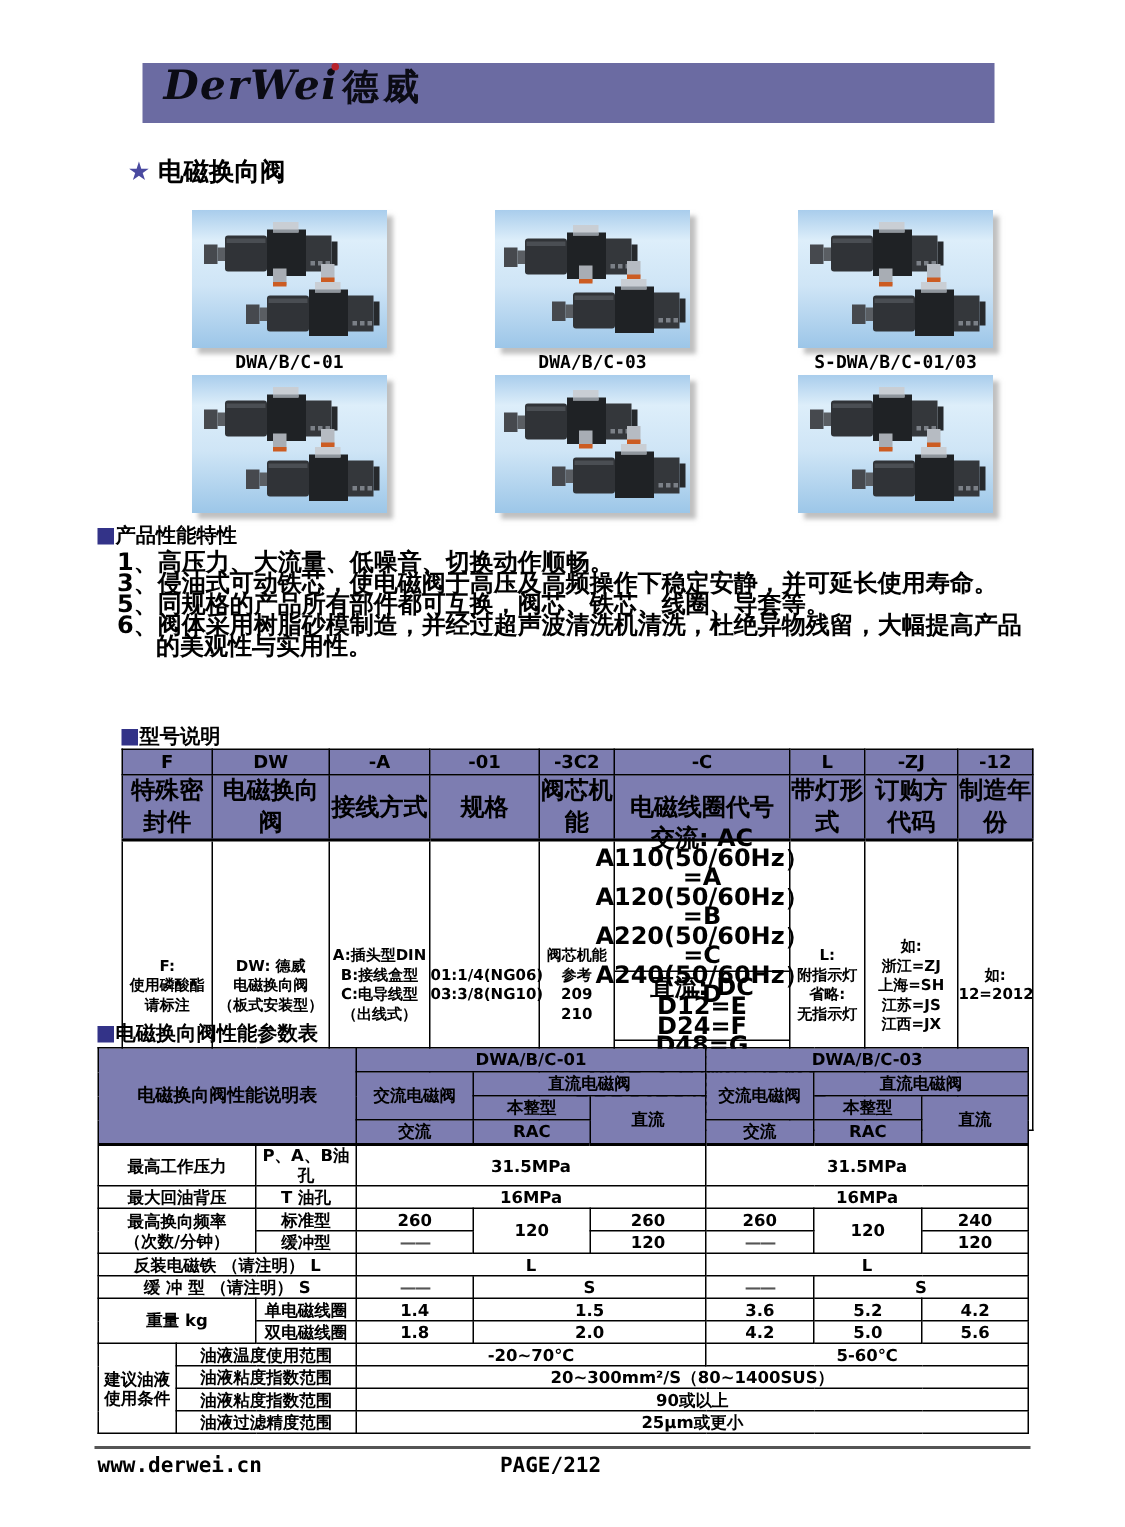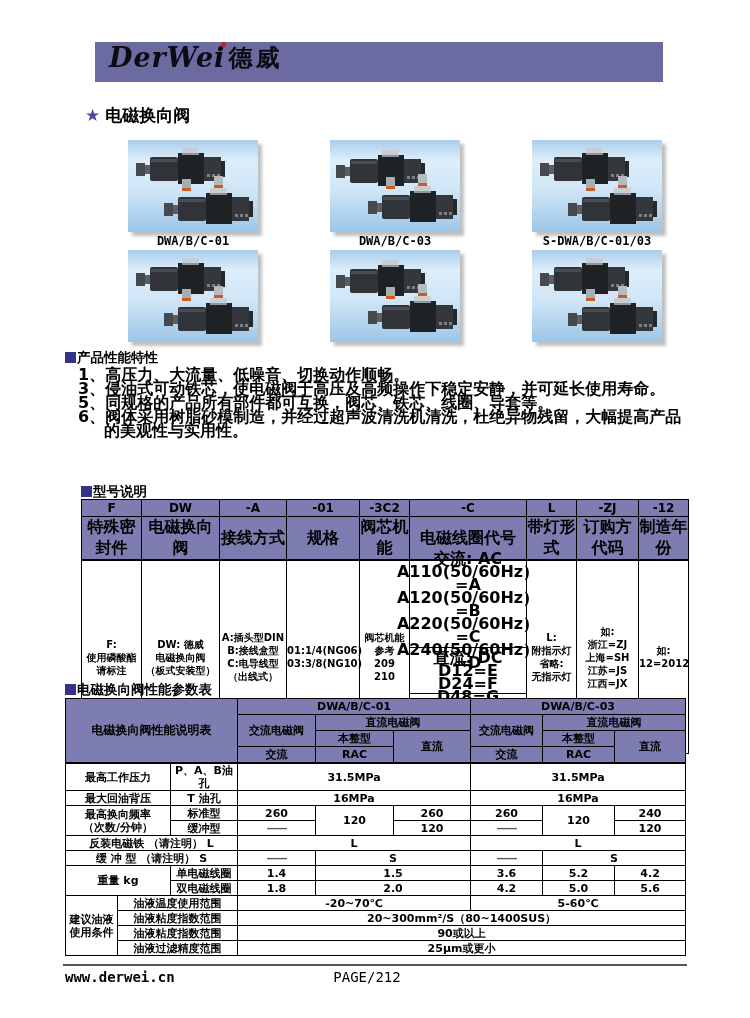--- a/index.html
+++ b/index.html
@@ -66,21 +66,21 @@
   .gsep{border-left:2px solid #000;}
   .pre{white-space:pre-line;}
   .vtop{vertical-align:top;line-height:15px;}
   .vbot{vertical-align:bottom;}
   .dash{color:#555;letter-spacing:-1px;}
   .note{margin-top:5px;font-size:11px;font-weight:bold;line-height:13px;}
 
   
   .footer-rule{position:absolute;left:63px;width:624px;top:964px;border-top:2px solid #555;}
   .footer-url{position:absolute;left:65px;top:969px;font-family:"DejaVu Sans Mono",monospace;font-size:14px;font-weight:bold;}
-  .footer-page{position:absolute;left:0;width:734px;top:969px;text-align:center;font-family:"DejaVu Sans Mono",monospace;font-size:14px;font-weight:normal;}
+  .footer-page{position:absolute;left:0;width:734px;top:969px;text-align:center;font-family:"DejaVu Sans Mono",monospace;font-size:14px;font-weight:bold;}
 
   .hidden-defs{position:absolute;width:0;height:0;}
 </style>
 </head>
 <body>
 
 <svg class="hidden-defs" aria-hidden="true">
   <defs>
     <linearGradient id="skybg" x1="0" y1="0" x2="0" y2="1">
       <stop offset="0" stop-color="#a9cdec"></stop>

